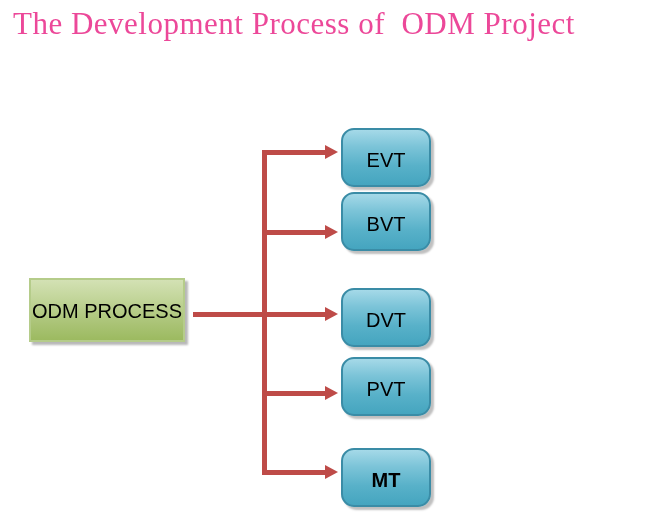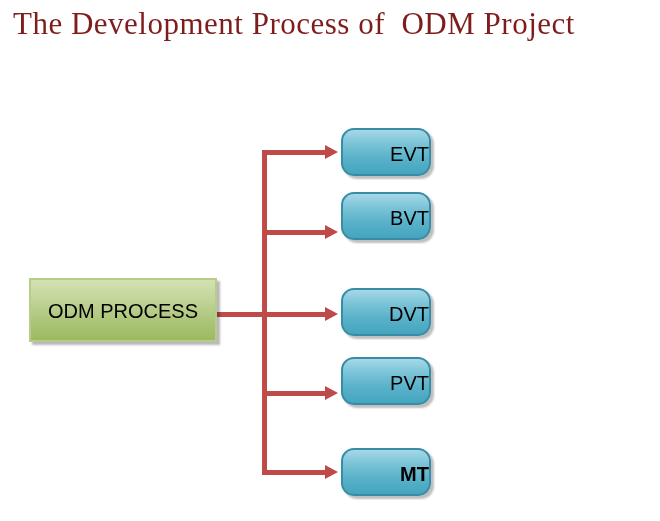--- a/index.html
+++ b/index.html
@@ -14,60 +14,60 @@
 
   
   #title {
     position: absolute;
     left: 13px;
     top: 6px;
     margin: 0;
     font-family: "Liberation Serif", serif;
     font-weight: normal;
     font-size: 31px;
-    color: #7f1d1d;
+    color: #ec4899;
     white-space: pre;
     letter-spacing: 0.5px;
   }
 
   
   .root-box {
     position: absolute;
     left: 29px;
     top: 278px;
-    width: 188px;
+    width: 156px;
     height: 64px;
     box-sizing: border-box;
     border: 2px solid #b5cc8a;
     background: linear-gradient(180deg, #d3e1b4 0%, #c3d69b 30%, #aec67c 65%, #9cba60 100%);
     box-shadow: 3px 3px 2px rgba(0,0,0,0.28);
     display: flex;
     align-items: center;
     justify-content: center;
   }
   .root-box .label {
     font-size: 20px;
     color: #000000;
     padding-top: 3px;
   }
 
   
   .stage-box {
     position: absolute;
     left: 341px;
     width: 90px;
-    height: 48px;
+    height: 59px;
     box-sizing: border-box;
     border: 2px solid #3a8ca6;
     border-radius: 13px;
     background: linear-gradient(180deg, #a5d9e8 0%, #7cc4d8 30%, #58b1c9 65%, #45a5bf 100%);
     box-shadow: 3px 3px 2px rgba(0,0,0,0.25);
     display: flex;
     align-items: center;
-    justify-content: flex-end;
+    justify-content: center;
   }
   .stage-box .label {
     font-size: 20px;
     color: #000000;
     padding-top: 5px;
   }
   #stage-0 { top: 128px; }
   #stage-1 { top: 192px; }
   #stage-2 { top: 288px; border-radius: 13px; }
   #stage-3 { top: 357px; }

